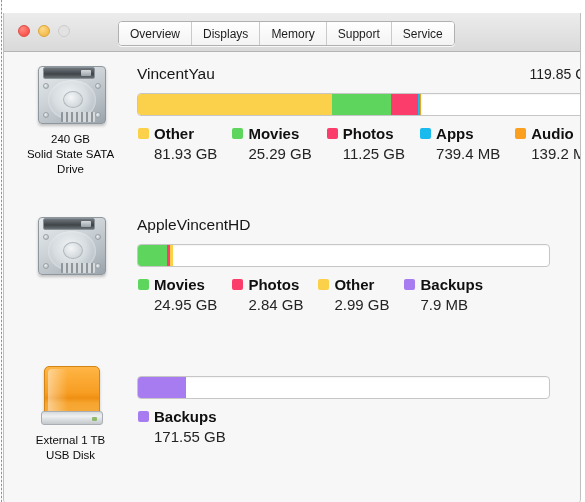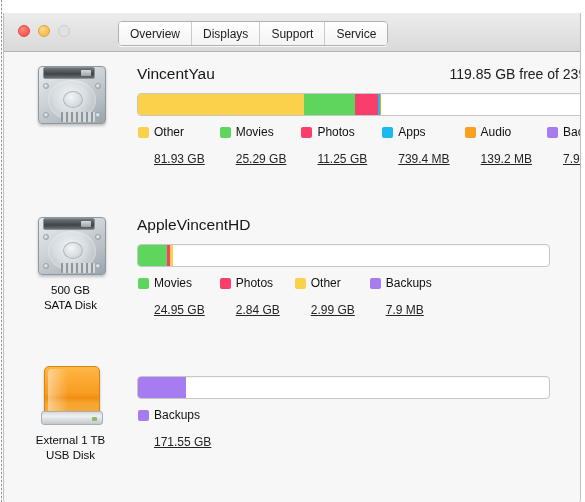--- a/index.html
+++ b/index.html
@@ -190,32 +190,31 @@
     align-items: center;
   }
   .swatch {
     width: 11px;
     height: 11px;
     border-radius: 2px;
     margin-right: 5px;
     flex: 0 0 11px;
   }
   .legend-label {
-    font-size: 12px;
-    font-weight: normal;
+    font-size: 15px;
+    font-weight: bold;
     color: #101010;
     white-space: nowrap;
   }
   .legend-value {
-    font-size: 12px;
+    font-size: 15px;
     color: #242424;
-    margin-top: 13px;
+    margin-top: 3px;
     margin-left: 16px;
     white-space: nowrap;
-    text-decoration: underline;
   }
 
   
   .icon-hdd {
     position: relative;
     width: 70px;
     height: 62px;
   }
   .icon-hdd .body {
     position: absolute;
@@ -325,40 +324,44 @@
 
   <div class="titlebar">
     <div class="traffic">
       <div class="light close"></div>
       <div class="light min"></div>
       <div class="light zoom"></div>
     </div>
     <div class="tabs" id="tab-bar">
         <div class="tab">Overview</div>
         <div class="tab">Displays</div>
+        <div class="tab">Memory</div>
         <div class="tab">Support</div>
         <div class="tab">Service</div>
       </div>
   </div>
 
   <div class="content" id="drive-list">
       <div class="drive-row" id="drive-0">
         <div class="drive-left">
           <div class="icon-hdd">
             <div class="body">
               <div class="platter"></div>
               <div class="hub"></div>
               <div class="screw s1"></div>
               <div class="screw s2"></div>
               <div class="screw s3"></div>
               <div class="screw s4"></div>
               <div class="vents"></div>
             </div>
             <div class="arm"></div>
           </div>
+          <div class="drive-caption">240 GB
+Solid State SATA
+Drive</div>
         </div>
         <div class="drive-right">
           <div class="drive-head">
             <div class="vol-name">VincentYau</div>
             <div class="vol-free">119.85 GB free of 239.2 GB</div>
           </div>
           <div class="bar">
             <div class="bar-fill">
               <div class="seg" style="background: rgb(251, 208, 75); width: 34.2517%;"></div>
               <div class="seg" style="background: rgb(94, 214, 94); width: 10.5727%;"></div>
@@ -421,22 +424,20 @@
               <div class="platter"></div>
               <div class="hub"></div>
               <div class="screw s1"></div>
               <div class="screw s2"></div>
               <div class="screw s3"></div>
               <div class="screw s4"></div>
               <div class="vents"></div>
             </div>
             <div class="arm"></div>
           </div>
-          <div class="drive-caption">500 GB
-SATA Disk</div>
         </div>
         <div class="drive-right">
           <div class="drive-head">
             <div class="vol-name">AppleVincentHD</div>
           </div>
           <div class="bar">
             <div class="bar-fill">
               <div class="seg" style="background: rgb(94, 214, 94); width: 6.99536%;"></div>
               <div class="seg" style="background: rgb(250, 61, 106); width: 0.878422%;"></div>
               <div class="seg" style="background: rgb(251, 208, 75); width: 0.598287%;"></div>

